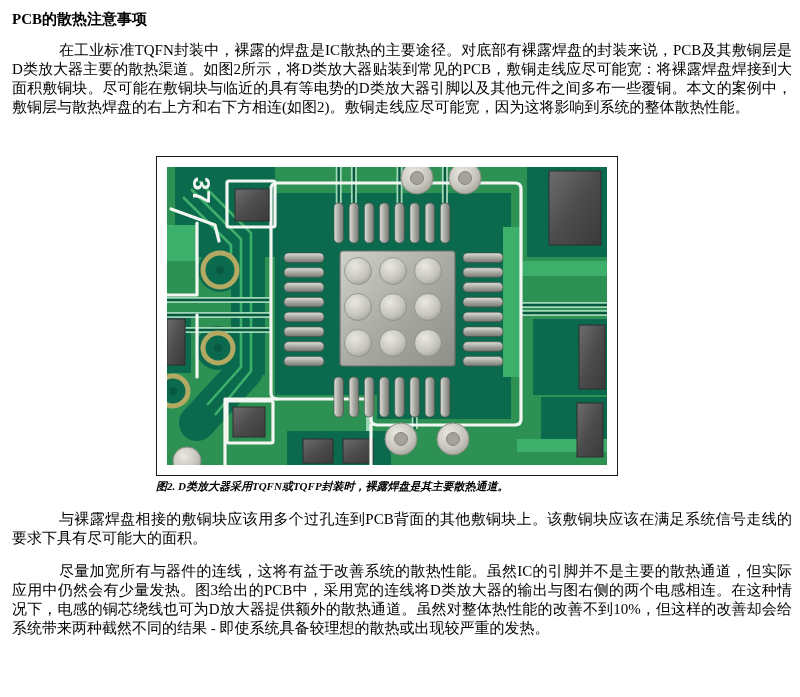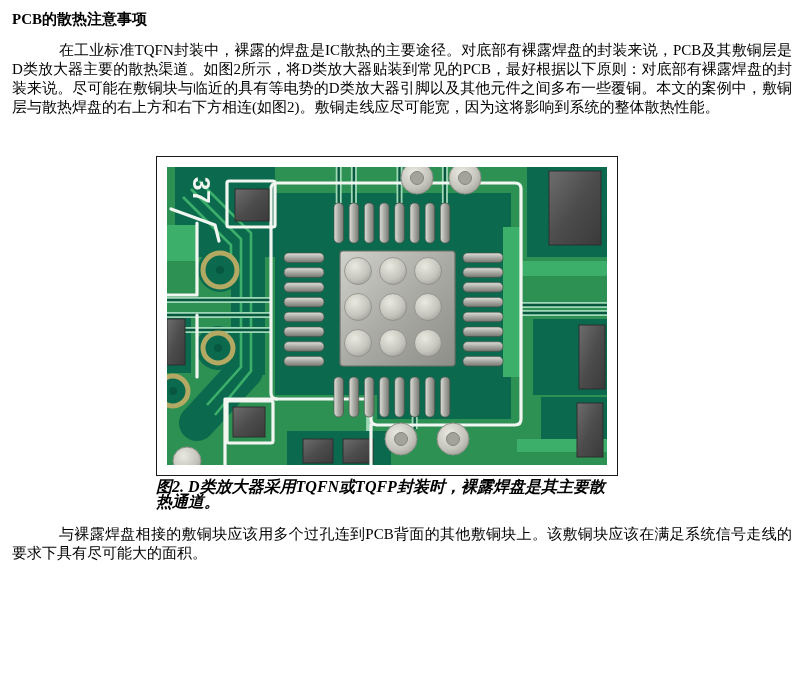--- a/index.html
+++ b/index.html
@@ -25,21 +25,21 @@
   .figure-block{margin:39px 0 0 144px;width:462px;}
   .figure-frame{
     border:1px solid #1b1b1b;
     padding:10px;
     width:440px;height:298px;
     background:#fff;
   }
   .figure-frame svg{display:block;}
   .figure-caption{
     margin-top:3px;
-    font-size:16px;line-height:15px;
+    font-size:11px;line-height:15px;
     font-weight:bold;font-style:italic;
   }
   
   .f-g {fill:var(--c-pcb-green,#2e9154);}
   .f-b {fill:var(--c-pcb-green-bright,#3cb06a);}
   .f-t {fill:var(--c-pcb-teal,#0b6a4e);}
   .f-td{fill:var(--c-pcb-teal-dark,#085840);}
   .padfill {fill:url(#gPadH);stroke:#4c4c46;stroke-width:.6;}
   .padfillV{fill:url(#gPadV);stroke:#4c4c46;stroke-width:.6;}
   .darkpad{fill:url(#gDark);stroke:#2e2e2e;stroke-width:1;}
@@ -52,21 +52,21 @@
   .viaring{fill:url(#gVia);stroke:#8d8d86;stroke-width:1;}
   .viacenter{fill:#a3a39b;stroke:#86867f;stroke-width:1;}
 </style>
 </head>
 <body>
 
 <div class="doc">
 
   <h1>PCB的散热注意事项</h1>
 
-  <p class="para para-1">在工业标准TQFN封装中，裸露的焊盘是IC散热的主要途径。对底部有裸露焊盘的封装来说，PCB及其敷铜层是D类放大器主要的散热渠道。如图2所示，将D类放大器贴装到常见的PCB，最好根据以下原则：对底部有裸露焊盘的封装来说。尽可能在敷铜块与临近的具有等电势的D类放大器引脚以及其他元件之间多布一些覆铜。本文的案例中，敷铜层与散热焊盘的右上方和右下方相连(如图2)。敷铜走线应尽可能宽，因为这将影响到系统的整体散热性能。</p>
+  <p class="para para-1">在工业标准TQFN封装中，裸露的焊盘是IC散热的主要途径。对底部有裸露焊盘的封装来说，PCB及其敷铜层是D类放大器主要的散热渠道。如图2所示，将D类放大器贴装到常见的PCB，敷铜走线应尽可能宽：将裸露焊盘焊接到大面积敷铜块。尽可能在敷铜块与临近的具有等电势的D类放大器引脚以及其他元件之间多布一些覆铜。本文的案例中，敷铜层与散热焊盘的右上方和右下方相连(如图2)。敷铜走线应尽可能宽，因为这将影响到系统的整体散热性能。</p>
 
   <div class="figure-block">
     <div class="figure-frame">
       <svg viewBox="0 0 440 298" width="440" height="298" xmlns="http://www.w3.org/2000/svg">
         <defs>
           <linearGradient id="gSilver" x1="0" y1="0" x2="1" y2="1">
             <stop offset="0" stop-color="#d2d2cc"></stop>
               <stop offset=".5" stop-color="#ababa5"></stop>
               <stop offset="1" stop-color="#8e8e88"></stop>
           </linearGradient>
@@ -240,14 +240,15 @@
           <circle class="goldring" cx="6" cy="224" r="15"></circle>
             <circle class="f-td" cx="6" cy="224" r="4"></circle>
         </g>
       </svg>
     </div>
     <div class="figure-caption">图2. D类放大器采用TQFN或TQFP封装时，裸露焊盘是其主要散热通道。</div>
   </div>
 
   <p class="para para-2">与裸露焊盘相接的敷铜块应该用多个过孔连到PCB背面的其他敷铜块上。该敷铜块应该在满足系统信号走线的要求下具有尽可能大的面积。</p>
 
+  <p class="para para-3">尽量加宽所有与器件的连线，这将有益于改善系统的散热性能。虽然IC的引脚并不是主要的散热通道，但实际应用中仍然会有少量发热。图3给出的PCB中，采用宽的连线将D类放大器的输出与图右侧的两个电感相连。在这种情况下，电感的铜芯绕线也可为D放大器提供额外的散热通道。虽然对整体热性能的改善不到10%，但这样的改善却会给系统带来两种截然不同的结果 - 即使系统具备较理想的散热或出现较严重的发热。</p>
 
 </div>
 
 </body></html>

